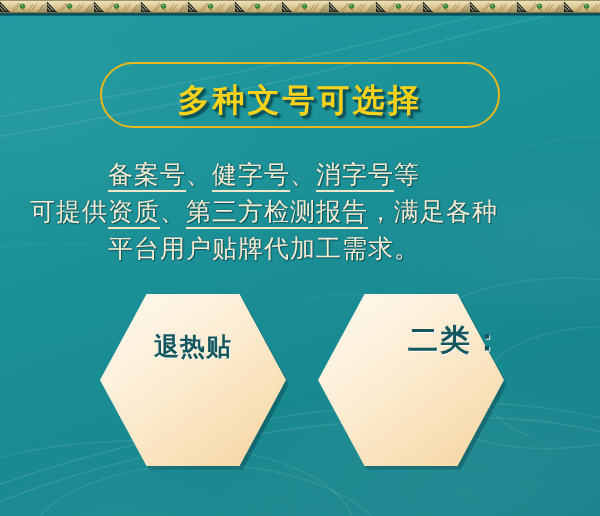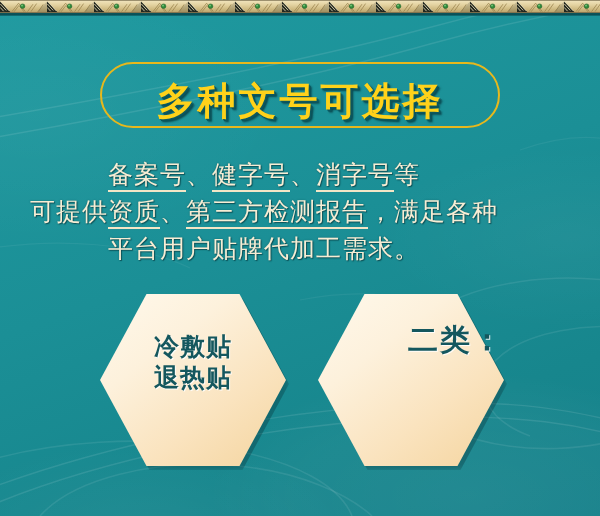--- a/index.html
+++ b/index.html
@@ -63,21 +63,21 @@
   }
   .title-text {
     position: absolute;
     left: 100px;
     top: 62px;
     width: 400px;
     height: 78px;
     display: flex;
     align-items: center;
     justify-content: center;
-    font-size: 38px;
+    font-size: 32px;
     font-weight: bold;
     letter-spacing: 3px;
     color: #FFD21A;
     text-shadow:
        1px 1px 0 #0c5a61,
        2px 2px 0 #0b545b,
        3px 3px 2px rgba(5,50,56,0.75);
     white-space: nowrap;
     z-index: 5;
   }
@@ -242,21 +242,20 @@
     </div>
 
   <div class="hex-shadow hex-1s"></div>
   <div class="hex-shadow hex-2s"></div>
 
   <div class="hex hex-1"></div>
   <div class="hex hex-2"></div>
 
   <div class="hex-inner hex-1i">
     <div class="hex-lines">
-      <span class="hex-line">冷敷贴</span>
       <span class="hex-line">退热贴</span>
     </div>
   </div>
 
   <div class="hex-inner hex-2i">
     <div class="hex-head">二类：</div>
     <div class="hex-lines">
     </div>
   </div>
 

